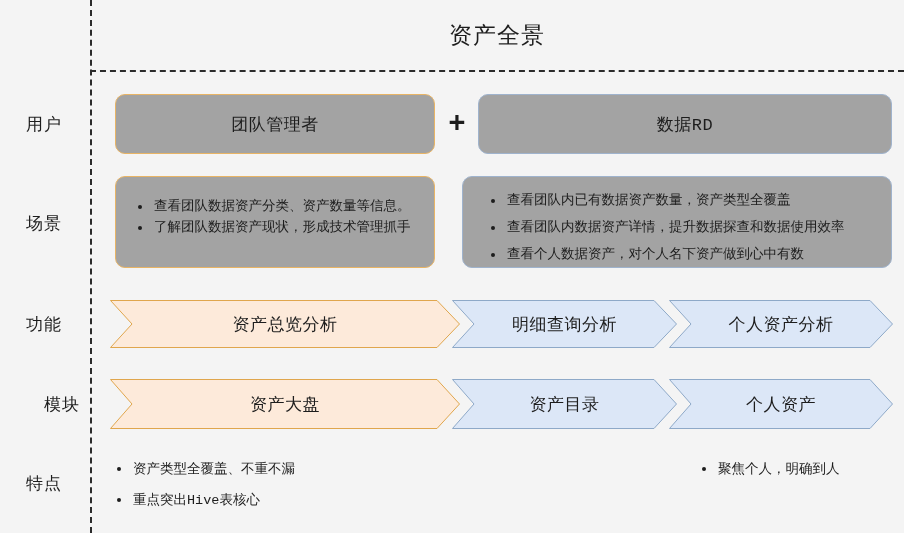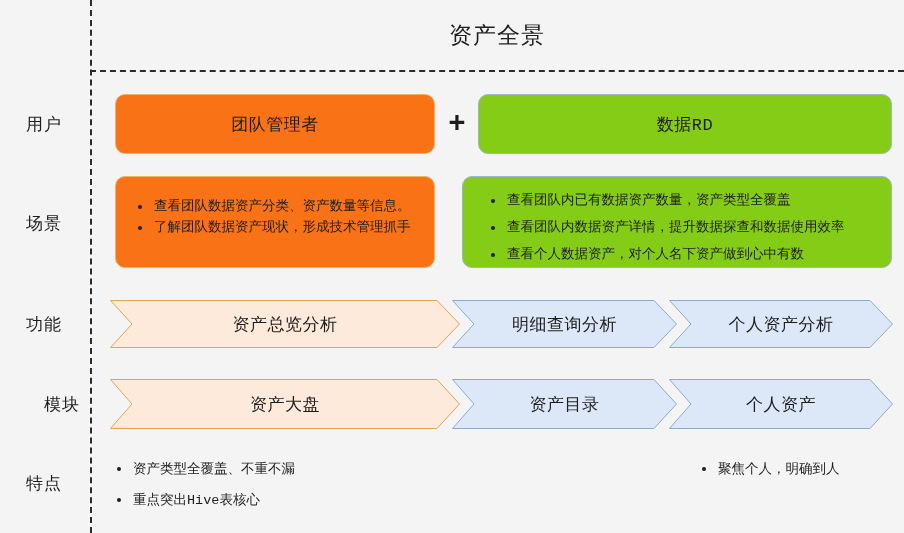--- a/index.html
+++ b/index.html
@@ -39,22 +39,22 @@
   .rl-user{top:95px;height:58px;}
   .rl-scene{top:178px;height:90px;}
   .rl-func{top:300px;height:48px;}
   .rl-mod{top:379px;height:50px;margin-left:18px;}
   .rl-feat{top:455px;height:56px;}
 
   
   .box{
     position:absolute;box-sizing:border-box;border-radius:10px;
   }
-  .box.orange{background:#f97316;border:1px solid #e8b465;}
-  .box.blue{background:#84cc16;border:1px solid #9fb3cd;}
+  .box.orange{background:#a3a3a3;border:1px solid #e8b465;}
+  .box.blue{background:#a3a3a3;border:1px solid #9fb3cd;}
 
   .box.center{
     display:flex;align-items:center;justify-content:center;
     font-size:17px;color:#1d1d1d;letter-spacing:.5px;
   }
 
   
   .u-orange{left:115px;top:94px;width:320px;height:60px;}
   .u-blue{left:478px;top:94px;width:414px;height:60px;}
   .plus{

